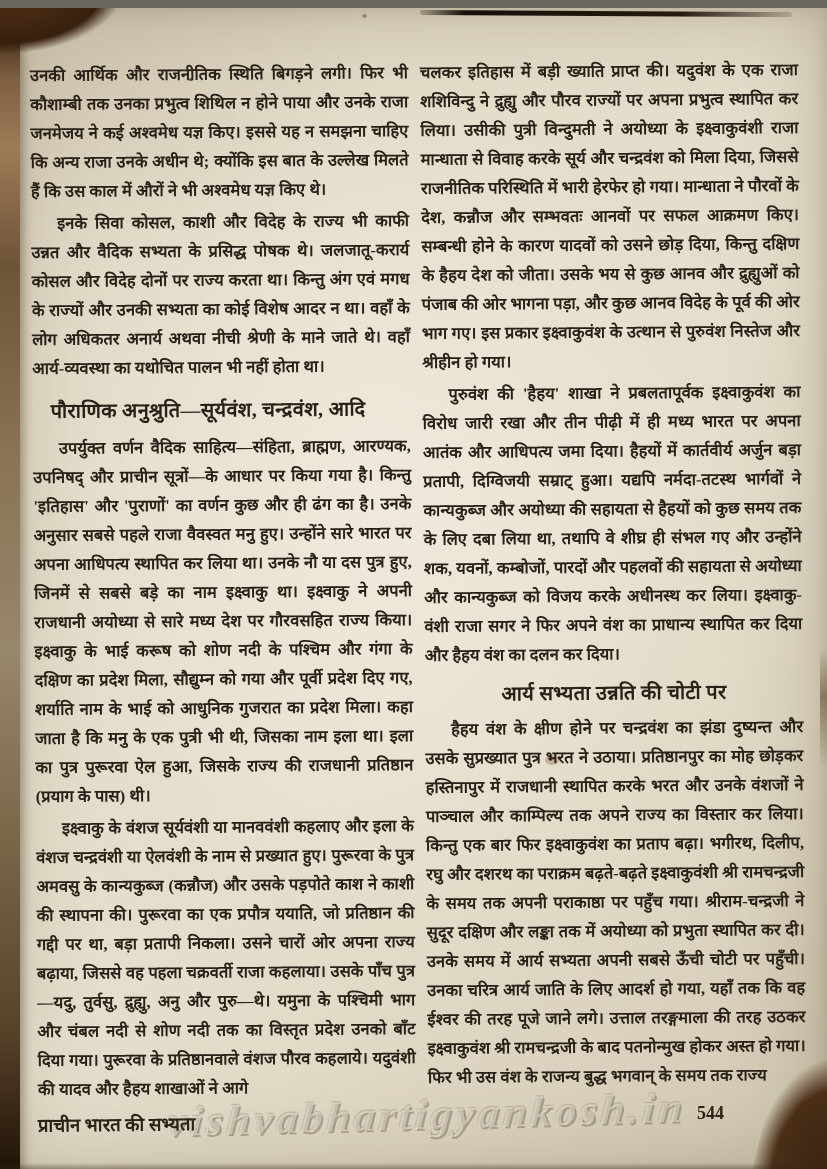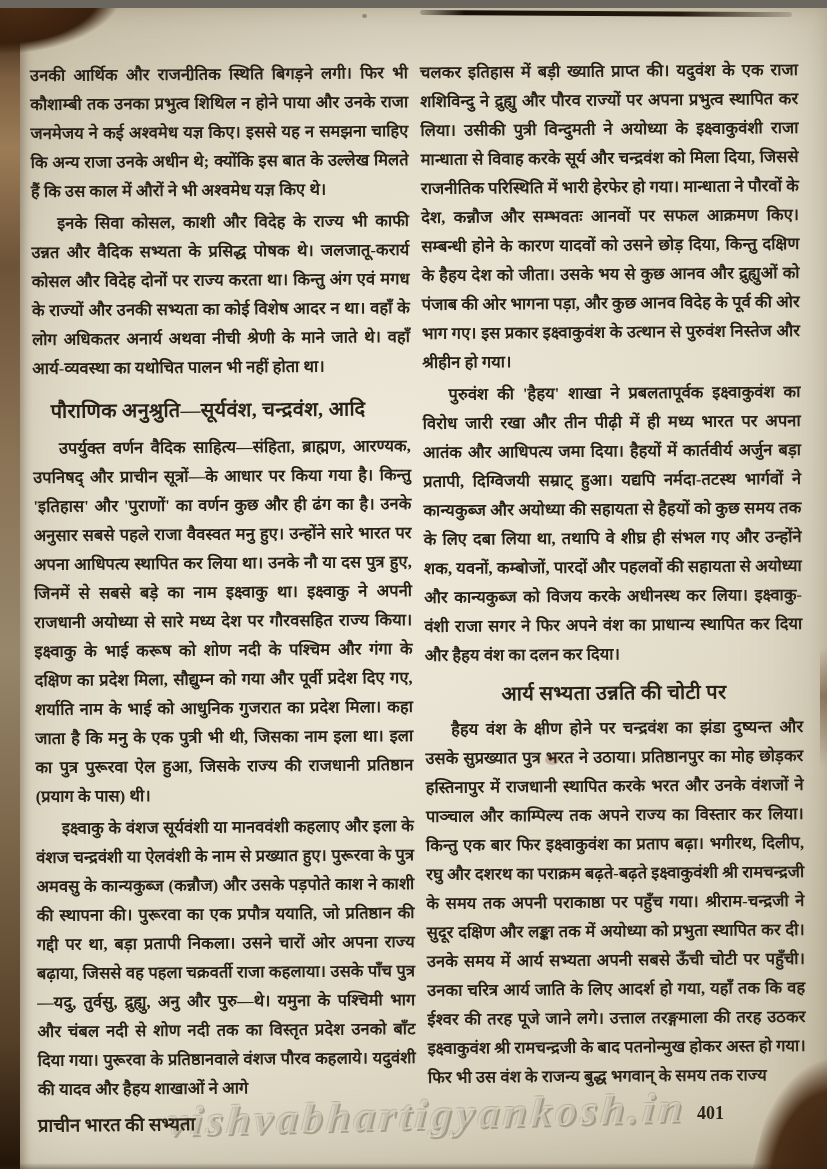--- a/index.html
+++ b/index.html
@@ -119,15 +119,15 @@
         <p class="para">चलकर इतिहास में बड़ी ख्याति प्राप्त की। यदुवंश के एक राजा शशिविन्दु ने द्रुह्यु और पौरव राज्यों पर अपना प्रभुत्व स्थापित कर लिया। उसीकी पुत्री विन्दुमती ने अयोध्या के इक्ष्वाकुवंशी राजा मान्धाता से विवाह करके सूर्य और चन्द्रवंश को मिला दिया, जिससे राजनीतिक परिस्थिति में भारी हेरफेर हो गया। मान्धाता ने पौरवों के देश, कन्नौज और सम्भवतः आनवों पर सफल आक्रमण किए। सम्बन्धी होने के कारण यादवों को उसने छोड़ दिया, किन्तु दक्षिण के हैहय देश को जीता। उसके भय से कुछ आनव और द्रुह्युओं को पंजाब की ओर भागना पड़ा, और कुछ आनव विदेह के पूर्व की ओर भाग गए। इस प्रकार इक्ष्वाकुवंश के उत्थान से पुरुवंश निस्तेज और श्रीहीन हो गया।</p>
         <p class="para indent">पुरुवंश की 'हैहय' शाखा ने प्रबलतापूर्वक इक्ष्वाकुवंश का विरोध जारी रखा और तीन पीढ़ी में ही मध्य भारत पर अपना आतंक और आधिपत्य जमा दिया। हैहयों में कार्तवीर्य अर्जुन बड़ा प्रतापी, दिग्विजयी सम्राट् हुआ। यद्यपि नर्मदा-तटस्थ भार्गवों ने कान्यकुब्ज और अयोध्या की सहायता से हैहयों को कुछ समय तक के लिए दबा लिया था, तथापि वे शीघ्र ही संभल गए और उन्होंने शक, यवनों, कम्बोजों, पारदों और पहलवों की सहायता से अयोध्या और कान्यकुब्ज को विजय करके अधीनस्थ कर लिया। इक्ष्वाकु-वंशी राजा सगर ने फिर अपने वंश का प्राधान्य स्थापित कर दिया और हैहय वंश का दलन कर दिया।</p>
         <h2 class="heading h-center">आर्य सभ्यता उन्नति की चोटी पर</h2>
         <p class="para indent">हैहय वंश के क्षीण होने पर चन्द्रवंश का झंडा दुष्यन्त और उसके सुप्रख्यात पुत्र भरत ने उठाया। प्रतिष्ठानपुर का मोह छोड़कर हस्तिनापुर में राजधानी स्थापित करके भरत और उनके वंशजों ने पाञ्चाल और काम्पिल्य तक अपने राज्य का विस्तार कर लिया। किन्तु एक बार फिर इक्ष्वाकुवंश का प्रताप बढ़ा। भगीरथ, दिलीप, रघु और दशरथ का पराक्रम बढ़ते-बढ़ते इक्ष्वाकुवंशी श्री रामचन्द्रजी के समय तक अपनी पराकाष्ठा पर पहुँच गया। श्रीराम-चन्द्रजी ने सुदूर दक्षिण और लङ्का तक में अयोध्या को प्रभुता स्थापित कर दी। उनके समय में आर्य सभ्यता अपनी सबसे ऊँची चोटी पर पहुँची। उनका चरित्र आर्य जाति के लिए आदर्श हो गया, यहाँ तक कि वह ईश्वर की तरह पूजे जाने लगे। उत्ताल तरङ्गमाला की तरह उठकर इक्ष्वाकुवंश श्री रामचन्द्रजी के बाद पतनोन्मुख होकर अस्त हो गया। फिर भी उस वंश के राजन्य बुद्ध भगवान् के समय तक राज्य</p>
       </div>
   </div>
 
   <div class="watermark">vishvabhartigyankosh.in</div>
 
   <div class="footer-title">प्राचीन भारत की सभ्यता</div>
-  <div class="page-number">401</div>
+  <div class="page-number">544</div>
 
 </div>
 
 </body></html>

